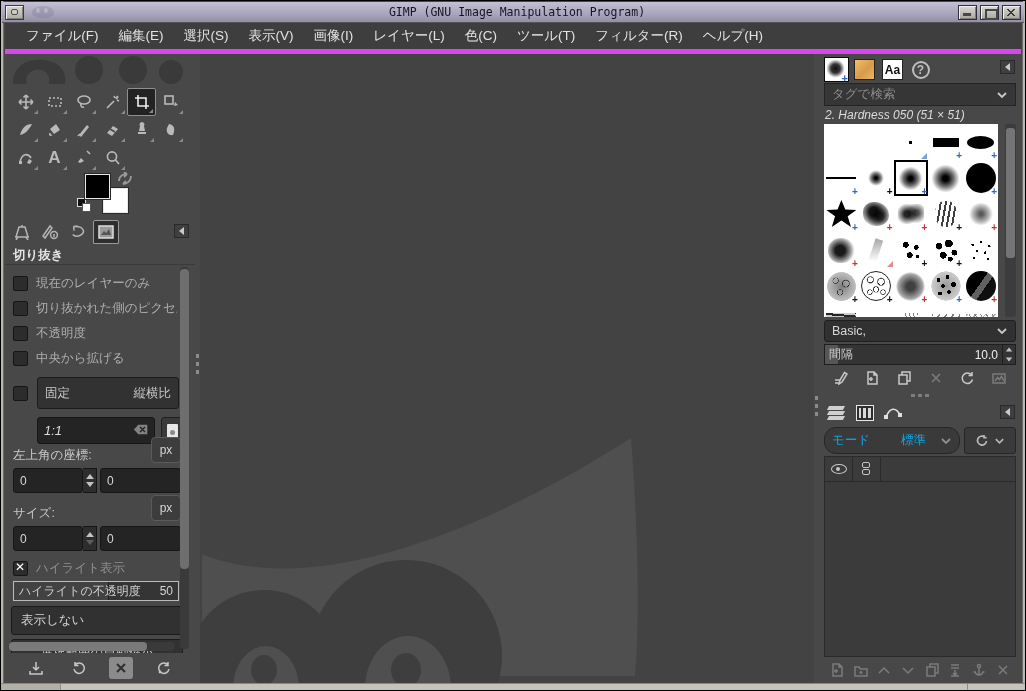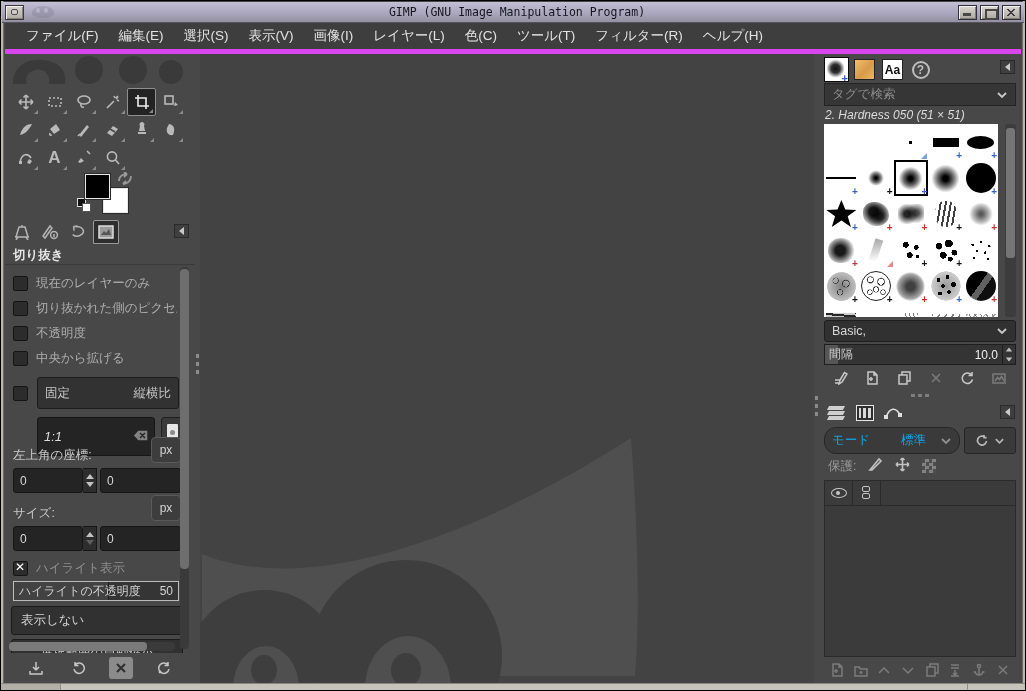--- a/index.html
+++ b/index.html
@@ -67,21 +67,21 @@
   .vscroll .thumb{position:absolute;left:0;right:0;background:#6e6e6e;border-radius:4px;}
   .hscroll{position:absolute;left:4px;bottom:2px;height:9px;width:166px;background:#3a3a3a;border-radius:4px;}
   .hscroll .thumb{position:absolute;top:0;bottom:0;left:0;width:138px;background:#7a7a7a;border-radius:4px;}
   .cbrow{position:absolute;left:2px;display:flex;align-items:center;gap:8px;height:20px;white-space:nowrap;overflow:hidden;width:164px;}
   .cb{flex:none;width:15px;height:15px;background:#2c2c2c;border:1px solid #151515;border-radius:2px;position:relative;}
   .cb.checked{background:#2c2c2c;}
   .cb.checked:after{content:"✕";position:absolute;left:1px;top:-2px;color:#fff;font-size:12px;font-weight:bold;}
   .cblabel{color:#aeaeae;font-size:12.5px;}
   .fixedbox{position:absolute;left:26px;width:142px;height:32px;background:#323232;border:1px solid #1c1c1c;border-radius:3px;display:flex;align-items:center;padding:0 7px;color:#c6c6c6;font-size:12.5px;overflow:hidden;white-space:nowrap;}
   .fixedbox .ftype{margin-left:auto;padding-left:16px;}
-  .ratio{position:absolute;left:26px;width:118px;height:39px;background:#242424;border:1px solid #161616;border-radius:3px;color:#dcdcdc;font-style:italic;font-size:13px;display:flex;align-items:center;padding:0 6px;}
+  .ratio{position:absolute;left:26px;width:118px;height:27px;background:#242424;border:1px solid #161616;border-radius:3px;color:#dcdcdc;font-style:italic;font-size:13px;display:flex;align-items:center;padding:0 6px;}
   .ratio .bsp{margin-left:auto;opacity:.55;}
   .ratio .bsp svg{fill:#cfcfcf;}
   .orient{position:absolute;left:150px;width:22px;height:27px;background:#3a3a3a;border:1px solid #1f1f1f;border-radius:3px;display:flex;align-items:center;justify-content:center;}
   .orient .pg{width:11px;height:14px;background:#e7e7e7;border-radius:1px;position:relative;}
   .orient .pg:after{content:"";position:absolute;left:3px;top:6px;width:5px;height:5px;border-radius:50%;background:#8a8a8a;}
   .optlabel{position:absolute;left:2px;color:#c9c9c9;font-size:12.5px;}
   .pxbtn{position:absolute;left:140px;width:30px;height:26px;background:#3d3d3d;border:1px solid #5a5a5a;border-radius:4px;color:#d5d5d5;font-size:12px;display:flex;align-items:center;justify-content:center;}
   .spinrow{position:absolute;left:2px;display:flex;height:25px;width:168px;}
   .spinbox{background:#242424;border:1px solid #161616;border-radius:3px;color:#d8d8d8;font-size:12px;display:flex;align-items:center;padding:0 6px;}
   .sb1{width:70px;}
@@ -713,30 +713,20 @@
           <svg width="14" height="13" viewBox="0 0 14 13">
               <path d="M11.5 7 a4.5 4.5 0 1 1 -2 -4.2 M9 1 v2.6 h2.6"></path>
             </svg>
           <svg width="11" height="8" viewBox="0 0 12 8">
               <path d="M2 2 l4 4 4-4"></path>
             </svg>
         </div>
       </div>
 
 
-      <div class="lockrow">
-        <span>保護:</span>
-        <span><svg width="15" height="15" viewBox="0 0 15 15">
-              <path d="M2 13 L11 2 l2 2 -9 9 z M2 13 l3 -1"></path>
-            </svg></span>
-        <span><svg width="15" height="15" viewBox="0 0 15 15">
-              <path d="M7.5 1 v13 M1 7.5 h13 M7.5 1 l-2 2 M7.5 1 l2 2 M7.5 14 l-2 -2 M7.5 14 l2 -2 M1 7.5 l2 -2 M1 7.5 l2 2 M14 7.5 l-2 -2 M14 7.5 l-2 2"></path>
-            </svg></span>
-        <span class="alpha-ico"></span>
-      </div>
 
       <div class="hdrrow">
         <div class="hdrcell">
             <div class="eye"></div>
           </div>
         <div class="hdrcell">
             <div class="chain">
               <i></i>
               <i></i>
             </div>

